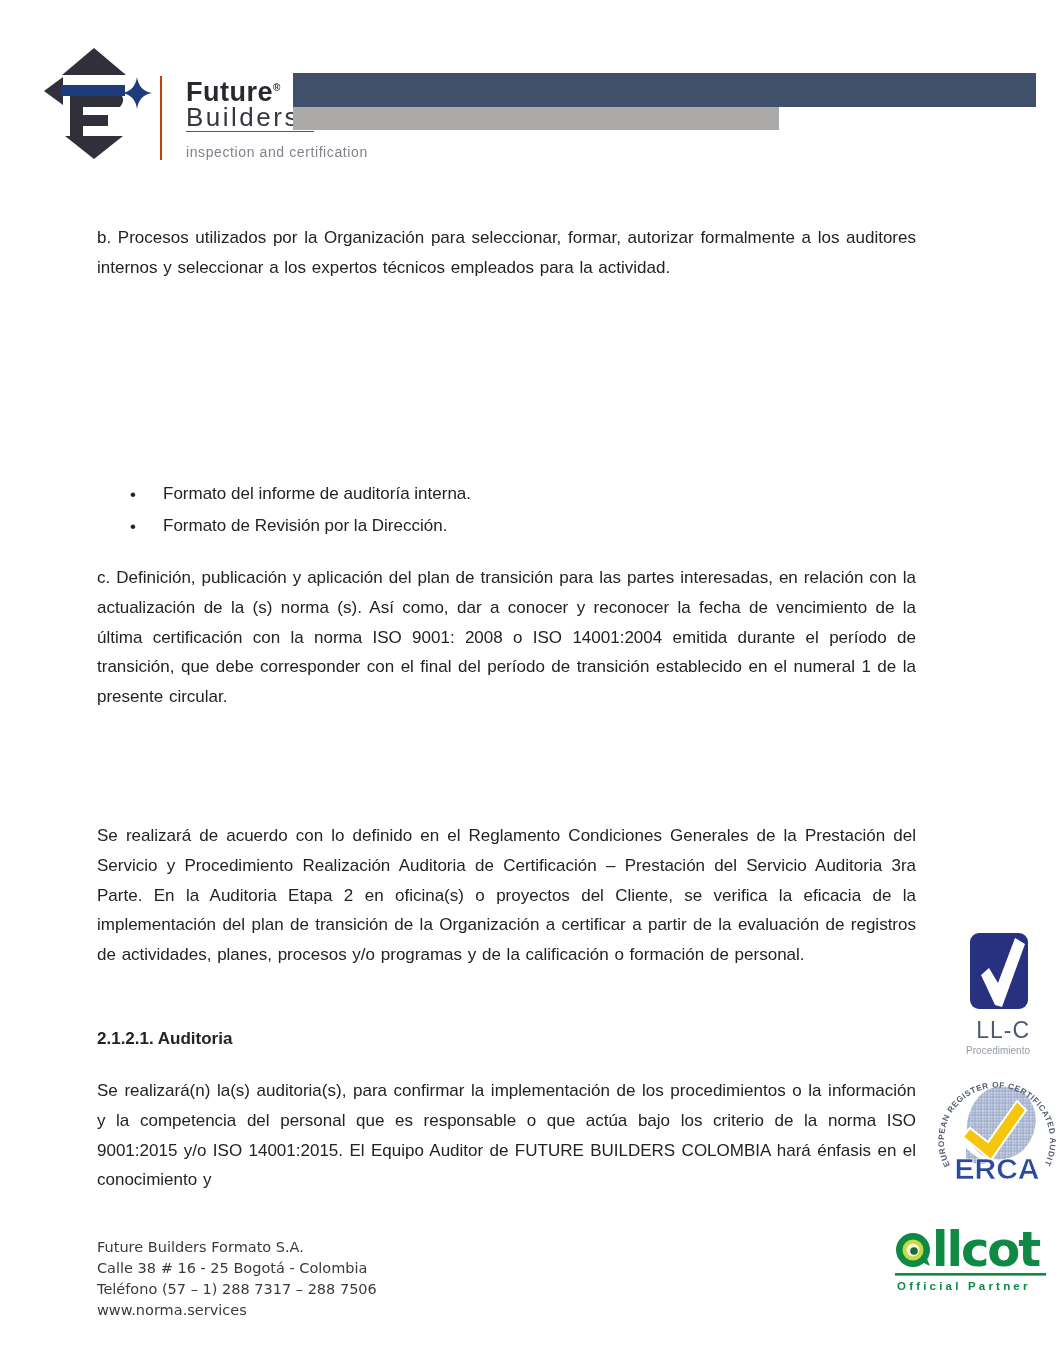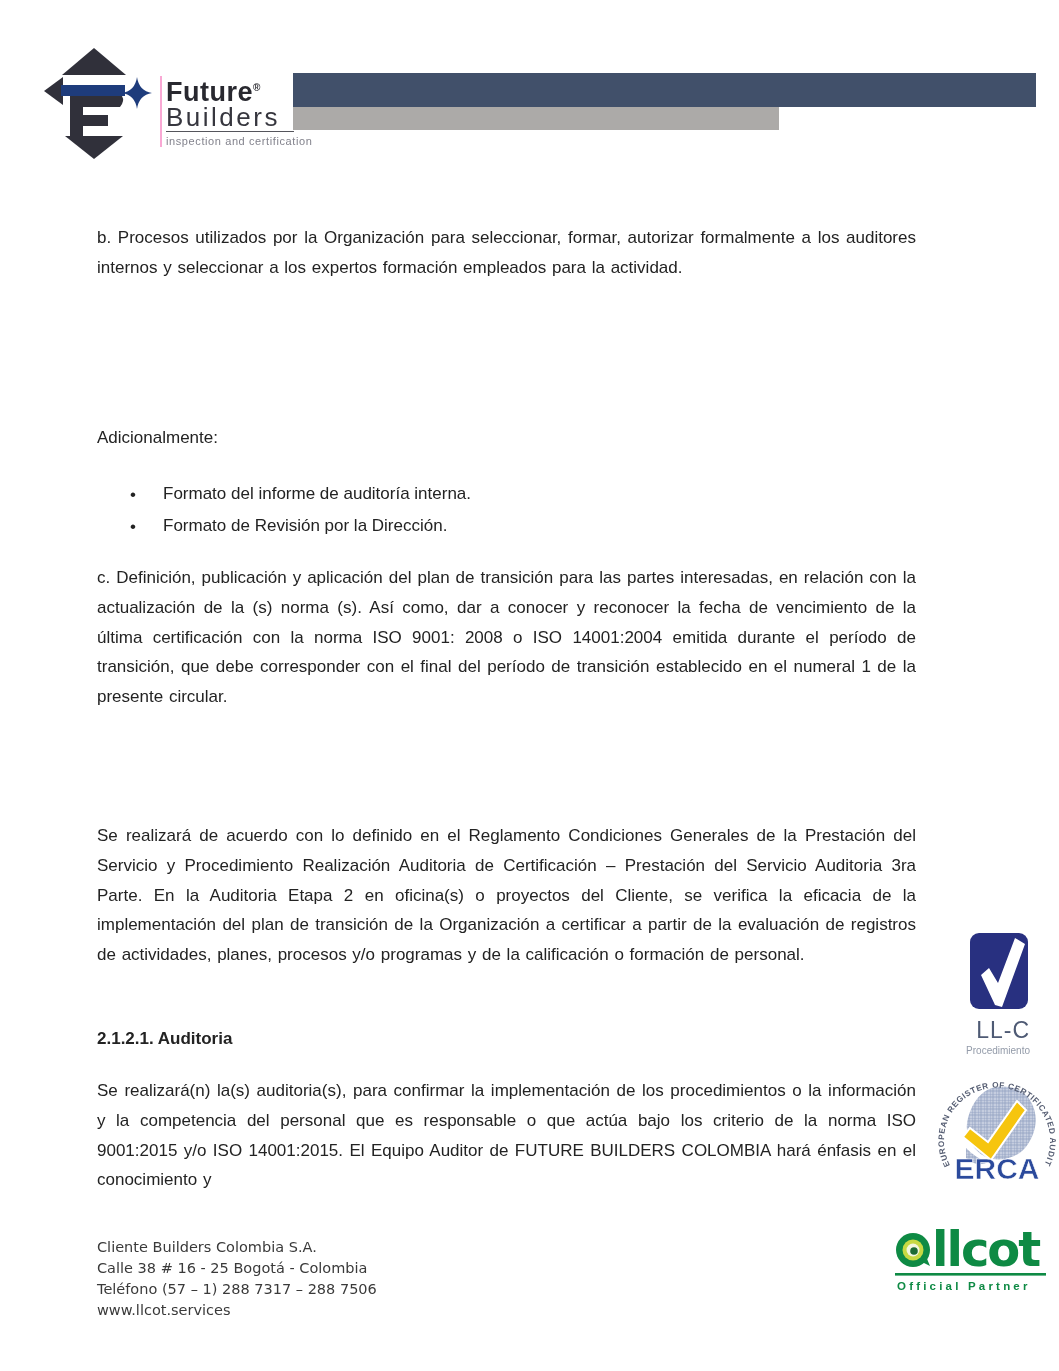--- a/index.html
+++ b/index.html
@@ -10,27 +10,27 @@
     height: 1371px;
     background: #ffffff;
     font-family: "Liberation Sans", sans-serif;
     color: #252525;
     overflow: hidden;
   }
   
   .logo-icon { position: absolute; left: 42px; top: 46px; }
   .logo-text {
     position: absolute; left: 160px; top: 76px;
-    border-left: 2px solid #f9a8d4; padding-left: 4px;
+    border-left: 2px solid #c2410c; padding-left: 24px;
   }
   .brand-top { font-size: 27px; font-weight: 700; color: #28282f; letter-spacing: .5px; line-height: 24px; }
   .brand-reg { font-size: 10px; vertical-align: super; font-weight: 700; color: #28282f; }
   .brand-bottom { font-size: 26px; font-weight: 400; color: #36363e; letter-spacing: 2.5px; line-height: 26px; }
   .brand-rule { width: 128px; border-top: 1px solid #55555c; margin-top: 1px; }
-  .brand-tagline { font-size: 11px; color: #82828c; letter-spacing: .6px; margin-top: 3px; }
+  .brand-tagline { font-size: 14px; color: #82828c; letter-spacing: .6px; margin-top: 12px; }
   .bar-blue { position: absolute; left: 293px; top: 73px; width: 743px; height: 34px; background: #41506a; }
   .bar-gray { position: absolute; left: 293px; top: 107px; width: 486px; height: 23px; background: #acaaa8; }
   
   .para, .heading, .lead {
     position: absolute; left: 97px; width: 819px;
     font-size: 17px; line-height: 29.8px; color: #232323;
   }
   .para { text-align: justify; word-spacing: 1px; }
   .heading { font-weight: 700; }
   .bullets { position: absolute; left: 130px; width: 780px; list-style: none; }
@@ -70,24 +70,23 @@
   <div class="logo-text">
     <div class="brand-top"><span>Future</span><span class="brand-reg">®</span></div>
     <div class="brand-bottom">Builders</div>
     <div class="brand-rule"></div>
     <div class="brand-tagline">inspection and certification</div>
   </div>
 
   <div class="bar-blue"></div>
   <div class="bar-gray"></div>
 
-  <p class="para" style="top:223px">b. Procesos utilizados por la Organización para seleccionar, formar, autorizar formalmente a los auditores internos y seleccionar a los expertos formación empleados para la actividad.</p>
+  <p class="para" style="top:223px">b. Procesos utilizados por la Organización para seleccionar, formar, autorizar formalmente a los auditores internos y seleccionar a los expertos técnicos empleados para la actividad.</p>
 
 
-  <p class="lead" style="top:423px">Adicionalmente:</p>
 
   <ul class="bullets" style="top:478px">
     <li><span class="dot">•</span><span>Formato del informe de auditoría interna.</span></li>
     <li><span class="dot">•</span><span>Formato de Revisión por la Dirección.</span></li>
   </ul>
 
   <p class="para" style="top:563px">c. Definición, publicación y aplicación del plan de transición para las partes interesadas, en relación con la actualización de la (s) norma (s). Así como, dar a conocer y reconocer la fecha de vencimiento de la última certificación con la norma ISO 9001: 2008 o ISO 14001:2004 emitida durante el período de transición, que debe corresponder con el final del período de transición establecido en el numeral 1 de la presente circular.</p>
 
 
   <p class="para" style="top:821px">Se realizará de acuerdo con lo definido en el Reglamento Condiciones Generales de la Prestación del Servicio y Procedimiento Realización Auditoria de Certificación – Prestación del Servicio Auditoria 3ra Parte. En la Auditoria Etapa 2 en oficina(s) o proyectos del Cliente, se verifica la eficacia de la implementación del plan de transición de la Organización a certificar a partir de la evaluación de registros de actividades, planes, procesos y/o programas y de la calificación o formación de personal.</p>
@@ -129,19 +128,19 @@
       <circle cx="21" cy="30" r="6.5" fill="#f2f6de"></circle>
       <circle cx="22" cy="31" r="3.8" fill="#1c6b35"></circle>
       <polygon points="30,42 38,46 33,34" fill="#0e8a44"></polygon>
     </g>
     <text x="40" y="46" font-size="48" font-weight="700" letter-spacing="-2" fill="#0e8a44" font-family="DejaVu Sans, sans-serif">llcot</text>
     <rect x="3" y="53" width="151" height="2.6" fill="#0e8a44"></rect>
     <text x="5" y="70" font-size="11.5" font-weight="700" letter-spacing="3.2" fill="#0e8a44" font-family="Liberation Sans, sans-serif">Official  Partner</text>
   </svg>
 
   <div class="footer">
-    <div>Cliente Builders Colombia S.A.</div>
+    <div>Future Builders Formato S.A.</div>
     <div>Calle 38 # 16 - 25 Bogotá - Colombia</div>
     <div>Teléfono (57 – 1) 288 7317 – 288 7506</div>
-    <div>www.llcot.services</div>
+    <div>www.norma.services</div>
   </div>
 
 </div>
 
 </body></html>

